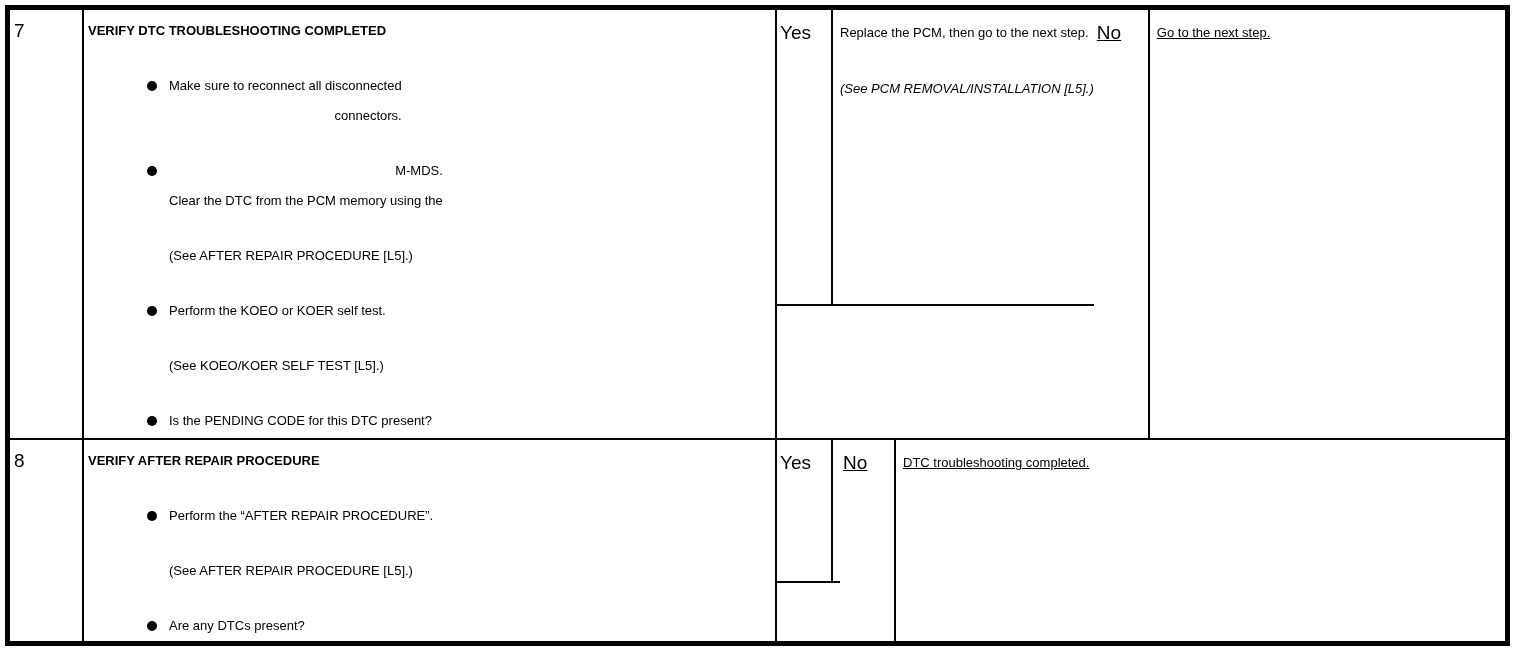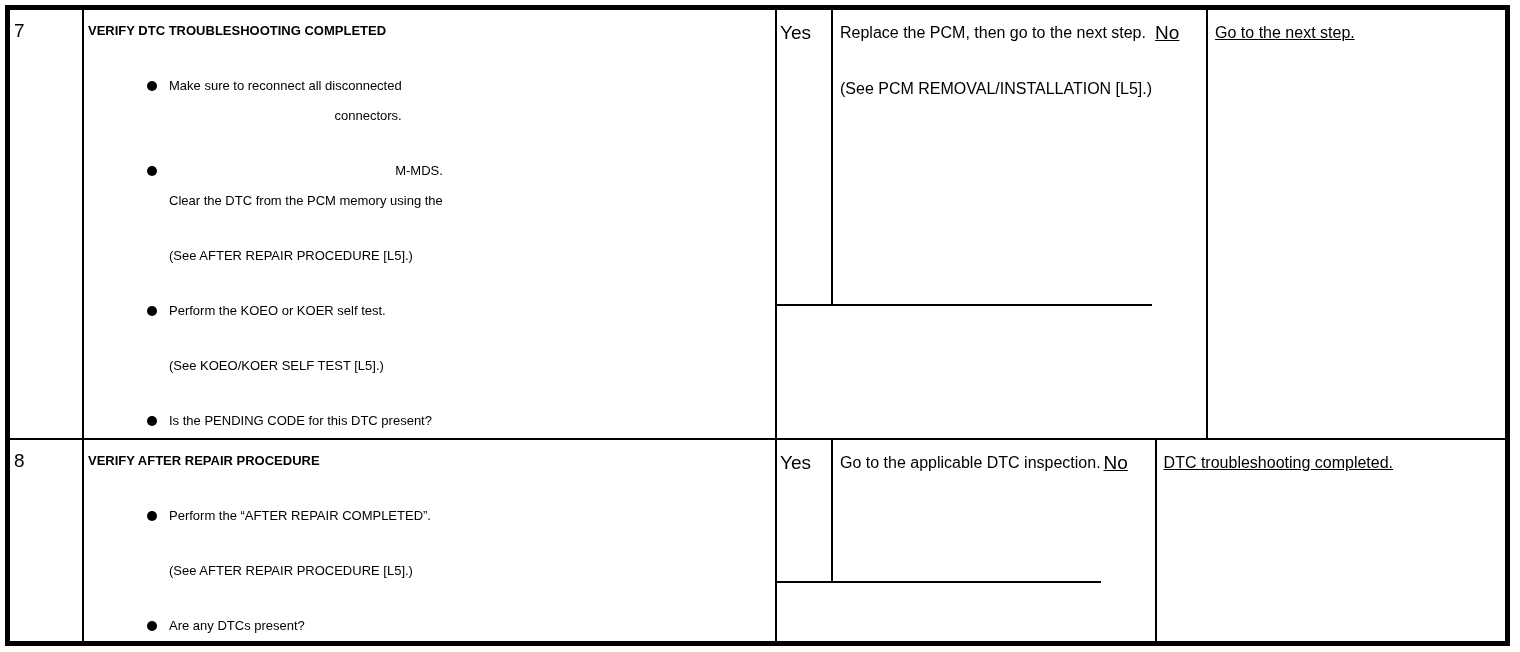--- a/index.html
+++ b/index.html
@@ -96,27 +96,27 @@
 
   .yn {
     border-right: 2px solid #000000;
     padding: 8px 0 0 3px;
     font-size: 19px;
     line-height: 30px;
     box-sizing: border-box;
   }
   .res {
     padding: 8px 0 0 7px;
-    font-size: 16px;
+    font-size: 13px;
     line-height: 30px;
     box-sizing: border-box;
   }
   .sub-no .yn, .sub-no .res { padding-top: 8px; text-decoration: underline; }
   .res p { margin: 0; line-height: 30px; white-space: nowrap; }
-  .res p + p { margin-top: 26px; }
+  .res p + p { margin-top: 26px; font-style: italic; }
 </style>
 </head>
 <body>
 
 <div class="page">
   <div class="tbl">
 
     <div class="row row-7">
       <div class="cell num">7</div>
 
@@ -181,41 +181,40 @@
 
     <div class="row row-8">
       <div class="cell num">8</div>
 
       <div class="cell action">
         <div class="title">VERIFY AFTER REPAIR PROCEDURE</div>
 
         <div class="item bullet">
           <span class="dot"></span>
           <span class="itxt">
-            <span class="ln">Perform the “AFTER REPAIR COMPLETED”.</span>
+            <span class="ln">Perform the “AFTER REPAIR PROCEDURE”.</span>
           </span>
         </div>
 
         <div class="item plain">
           <span class="ln">(See AFTER REPAIR PROCEDURE [L5].)</span>
         </div>
 
         <div class="item bullet">
           <span class="dot"></span>
           <span class="itxt">
             <span class="ln">Are any DTCs present?</span>
           </span>
         </div>
       </div>
 
       <div class="res-col">
         <div class="sub sub-yes">
           <div class="cell yn">Yes</div>
           <div class="cell res">
-            <p>Go to the applicable DTC inspection.</p>
           </div>
         </div>
         <div class="sub sub-no">
           <div class="cell yn">No</div>
           <div class="cell res">
             <p>DTC troubleshooting completed.</p>
           </div>
         </div>
       </div>
     </div>

